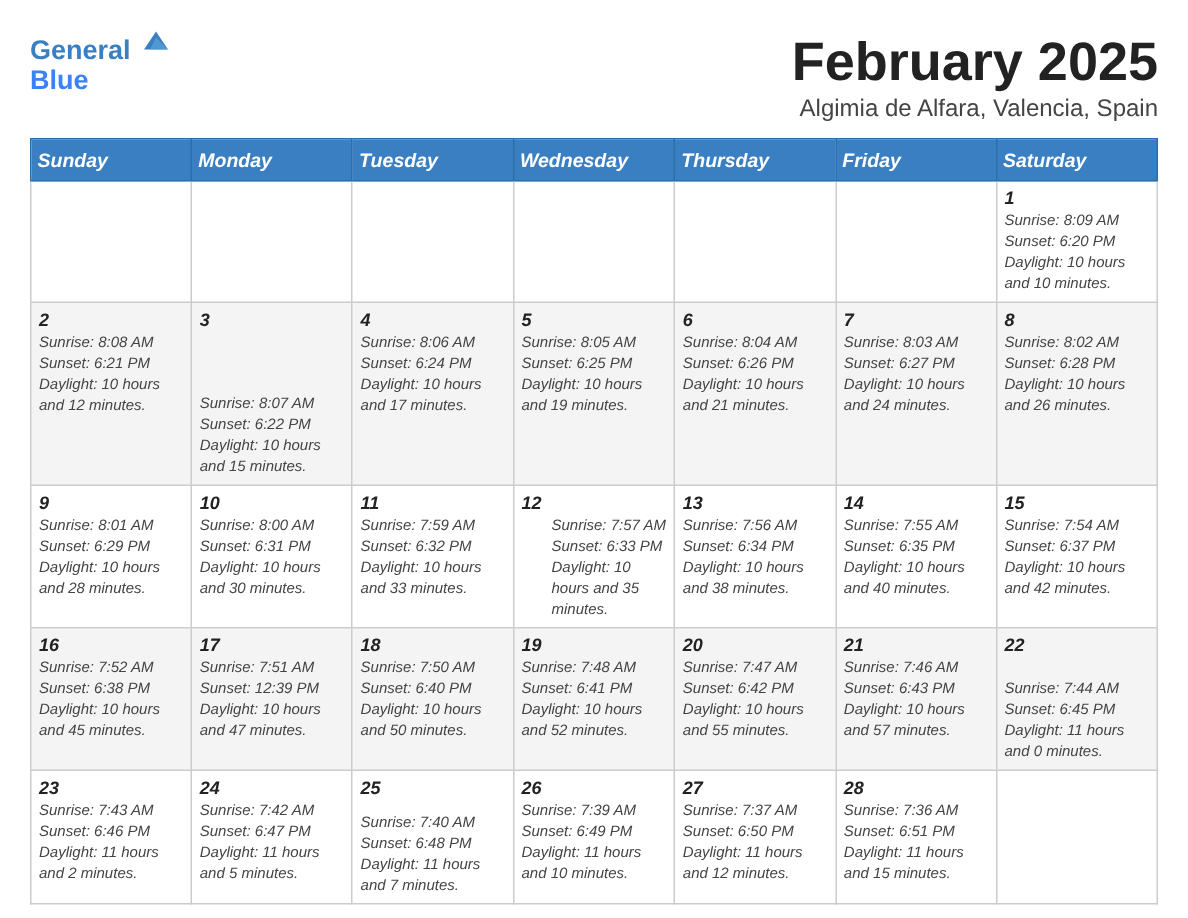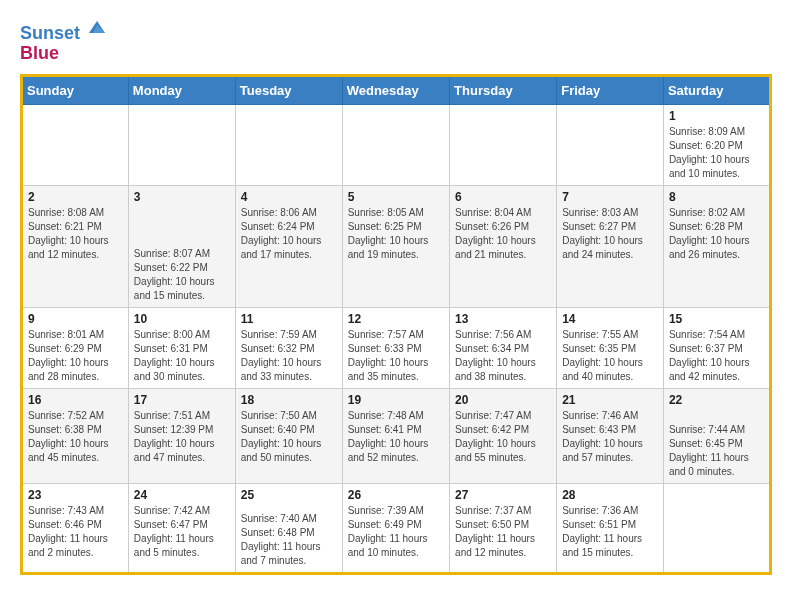--- a/index.html
+++ b/index.html
@@ -45,21 +45,22 @@
       color: #222;
     }
     .calendar-subtitle {
       font-size: 16px;
       color: #444;
       margin-top: 2px;
     }
     .calendar-table {
       width: 100%;
       border-collapse: collapse;
-      border: 3px solid #eab308;
+      border: 1px solid #eab308;
+      font-style: italic;
     }
     .calendar-table th {
       background-color: #3a7fc1;
       color: #fff;
       font-size: 13px;
       padding: 6px 4px;
       text-align: left;
       border: 1px solid #2a6fab;
     }
     .calendar-table td {
@@ -96,30 +97,34 @@
       background-color: #3a7fc1;
     }
   </style>
 </head>
 <body>
 
 <div class="header-section">
   <div class="logo">
     <div>
       <div class="logo-text">
-        <span>Sunset</span>
+        <span>General</span>
         <svg class="logo-icon" viewBox="0 0 20 20">
           <polygon points="2,14 10,2 18,14" fill="#3a7fc1"></polygon>
           <polygon points="6,14 14,14 18,14 10,6" fill="#5ba3d9" opacity="0.7"></polygon>
         </svg>
       </div>
       <div class="logo-text">
-        <span style="color:#be185d;">Blue</span>
+        <span style="color:#3b82f6;">Blue</span>
       </div>
     </div>
+  </div>
+  <div class="title-block">
+    <div class="calendar-title">February 2025</div>
+    <div class="calendar-subtitle">Algimia de Alfara, Valencia, Spain</div>
   </div>
 </div>
 
 <table class="calendar-table">
   <thead>
     <tr>
     <th>Sunday</th>
         <th>Monday</th>
         <th>Tuesday</th>
         <th>Wednesday</th>
@@ -201,21 +206,21 @@
 Daylight: 10 hours and 30 minutes.</div>
         </td>
         <td>
           <span class="day-number">11</span>
           <div class="day-info" style="white-space: pre-wrap;">Sunrise: 7:59 AM
 Sunset: 6:32 PM
 Daylight: 10 hours and 33 minutes.</div>
         </td>
         <td>
           <span class="day-number">12</span>
-          <div class="day-info" style="white-space: pre-wrap;">Sunrise: 7:57 AM
+          <div class="day-info" style="white-space: pre-wrap; margin-left: 20px;">Sunrise: 7:57 AM
 Sunset: 6:33 PM
 Daylight: 10 hours and 35 minutes.</div>
         </td>
         <td>
           <span class="day-number">13</span>
           <div class="day-info" style="white-space: pre-wrap;">Sunrise: 7:56 AM
 Sunset: 6:34 PM
 Daylight: 10 hours and 38 minutes.</div>
         </td>
         <td>

